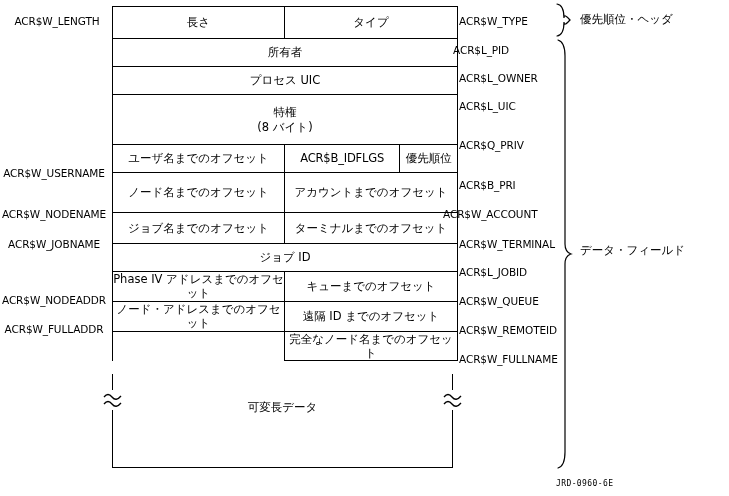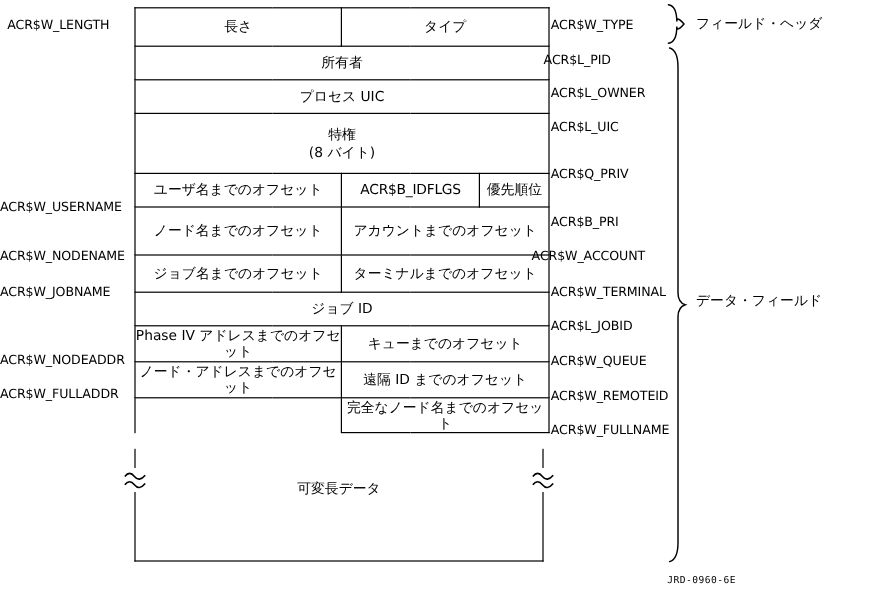--- a/index.html
+++ b/index.html
@@ -82,21 +82,21 @@
 
   
   .side-label {
     position: absolute;
     font-family: "DejaVu Sans", "Liberation Sans", sans-serif;
     font-size: 10.5px;
     letter-spacing: -0.1px;
     white-space: nowrap;
     color: #000000;
   }
-  .left-label { text-align: left; }
+  .left-label { text-align: center; }
   .right-label { text-align: left; }
 
   
   .group-label {
     position: absolute;
     font-size: 11.5px;
     white-space: nowrap;
   }
   .brace { position: absolute; }
 
@@ -228,21 +228,21 @@
 
   <div class="side-label right-label" style="left:459px; top:324px;">ACR$W_REMOTEID</div>
 
   <div class="side-label right-label" style="left:459px; top:353px;">ACR$W_FULLNAME</div>
 
   <div class="brace" style="left:553px; top:2px;">
     <svg width="22" height="36" viewBox="0 0 22 36">
       <path d="M4 2 q7 1 7 14 q0 -5 6 2 q-6 7 -6 2 q0 13 -7 14" stroke="#000" stroke-width="1.2" fill="none" stroke-linecap="round"></path>
     </svg>
   </div>
-  <div class="group-label" style="left:580px; top:12px;">フィールド・ヘッダ</div>
+  <div class="group-label" style="left:580px; top:12px;">優先順位・ヘッダ</div>
 
   <div class="brace" style="left:553px; top:38px;">
     <svg width="22" height="432" viewBox="0 0 22 432">
       <path d="M5 2 q7 2 7 16 v188 q0 8 6 10 q-6 2 -6 10 v188 q0 14 -7 16" stroke="#000" stroke-width="1.2" fill="none" stroke-linecap="round"></path>
     </svg>
   </div>
   <div class="group-label" style="left:580px; top:243px;">データ・フィールド</div>
 
   <div id="figure-caption">JRD-0960-6E</div>
 

